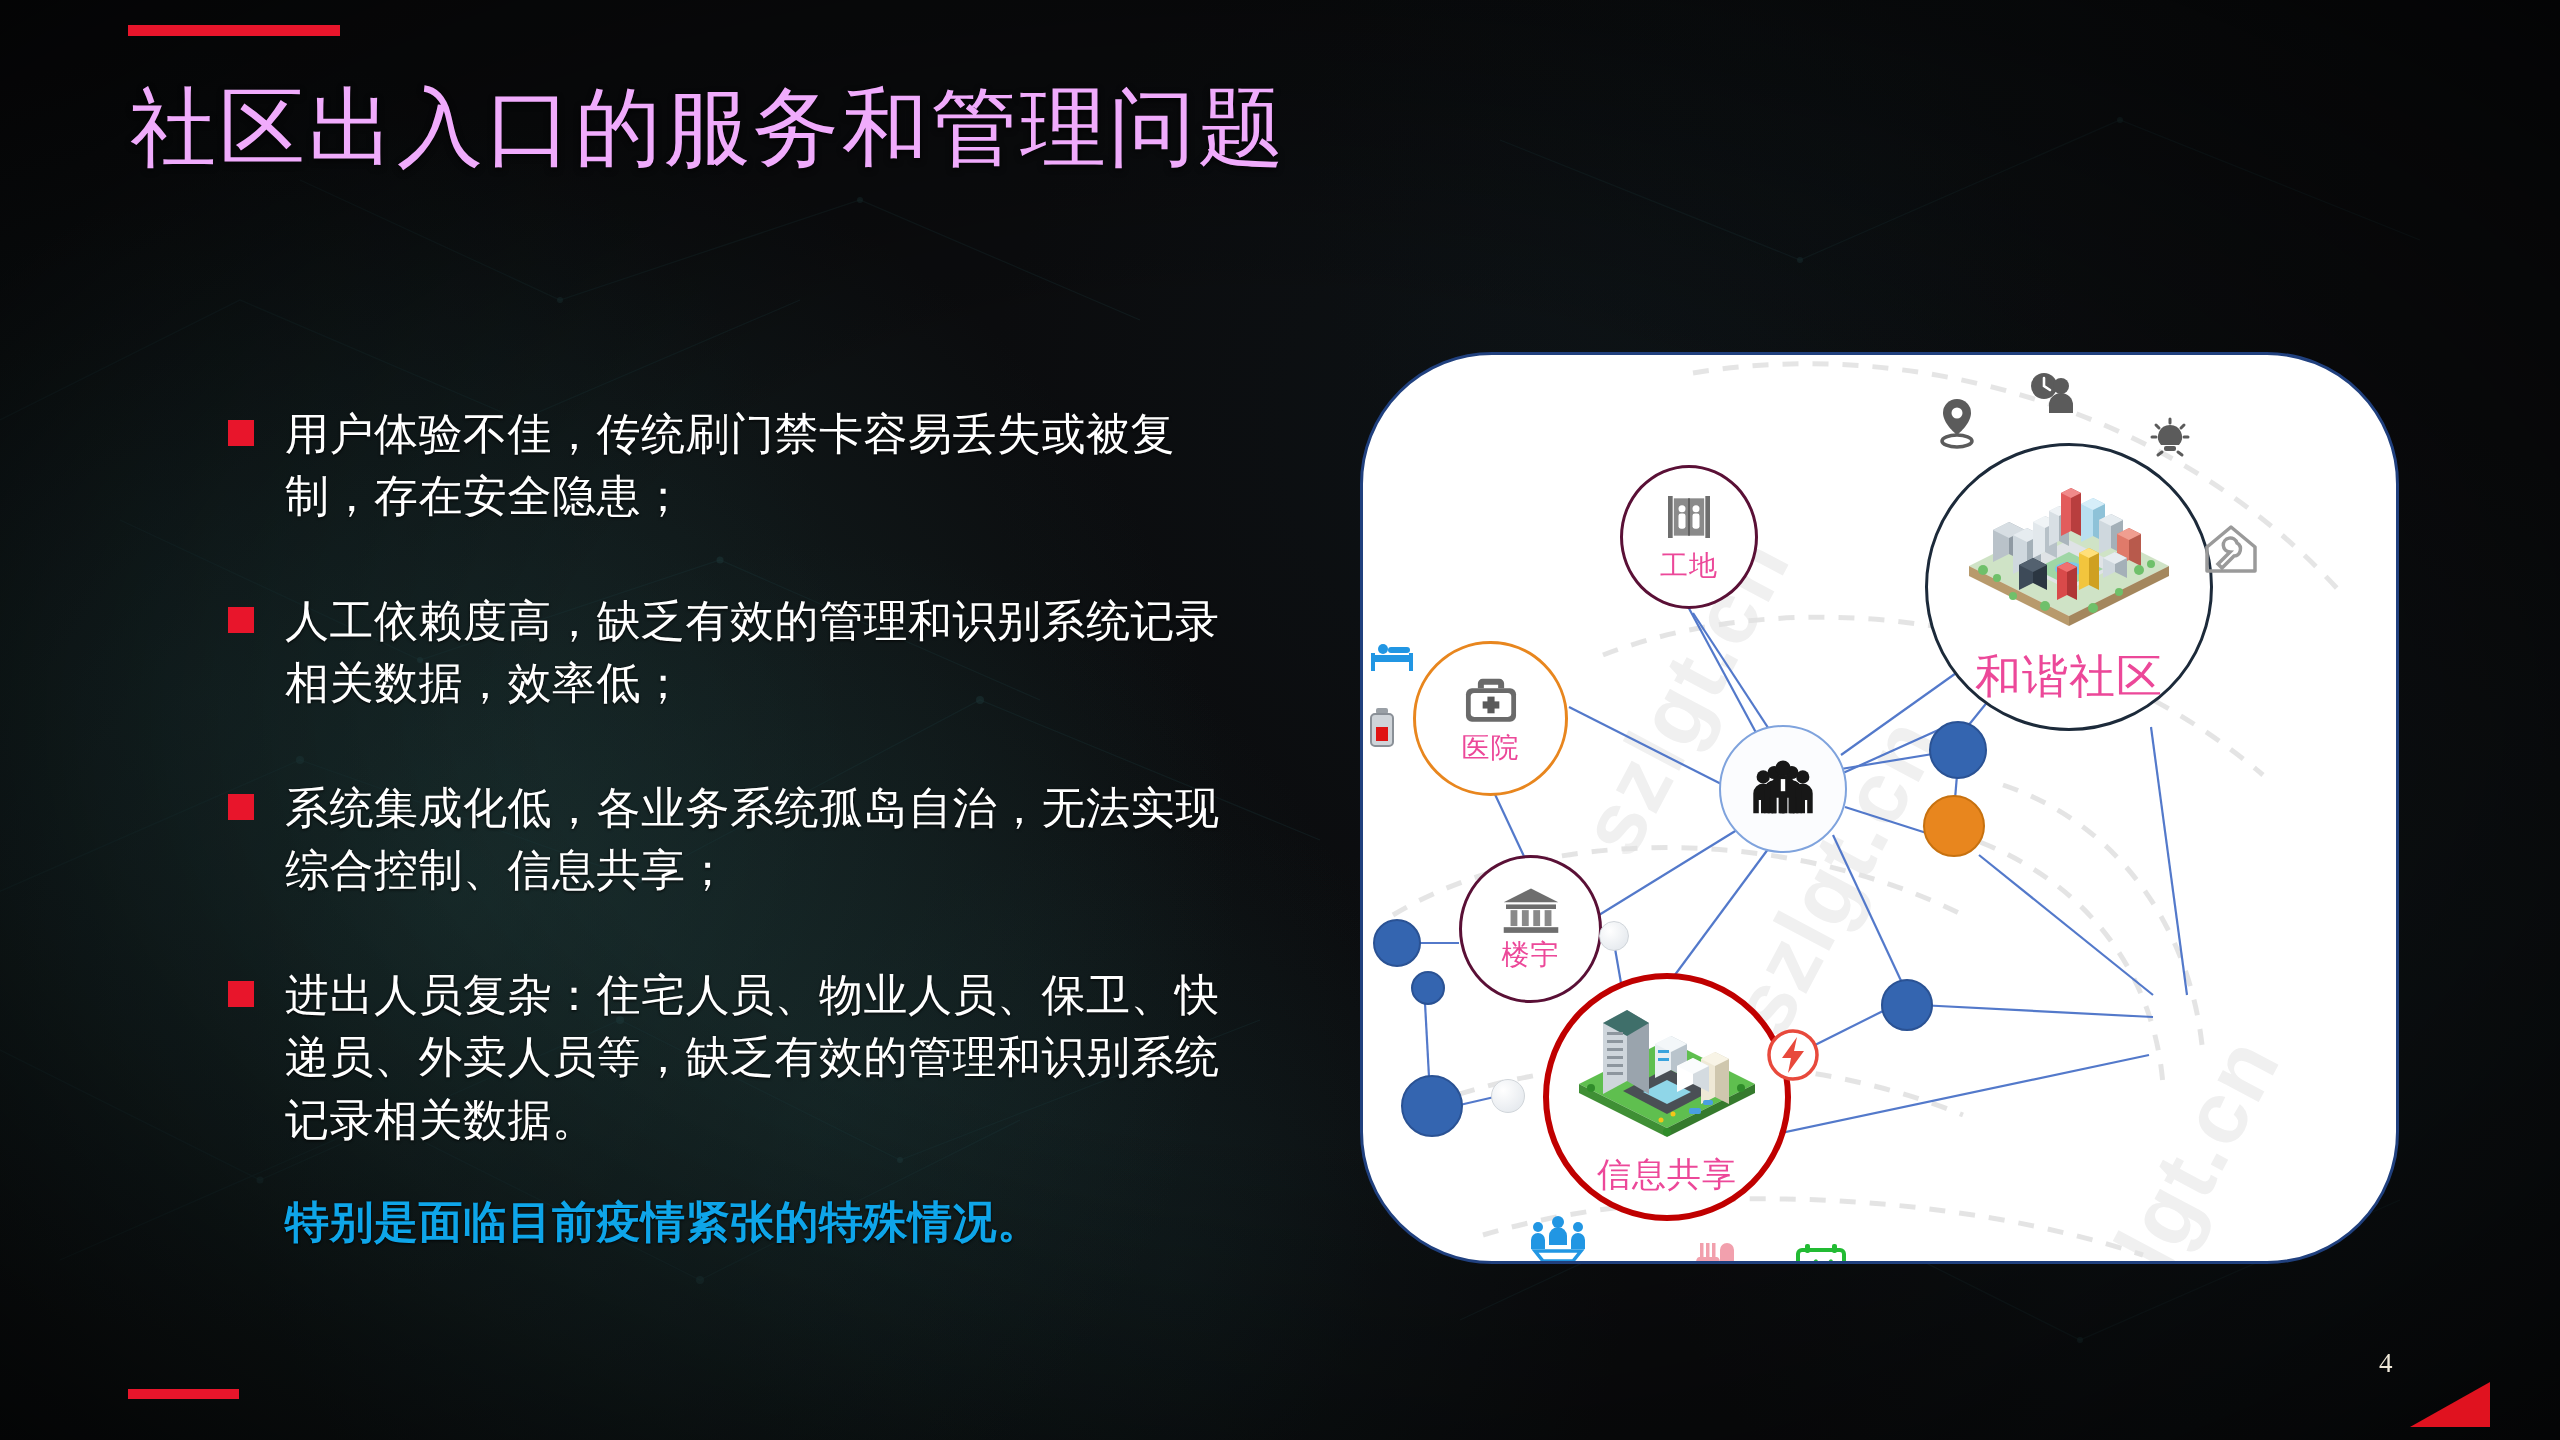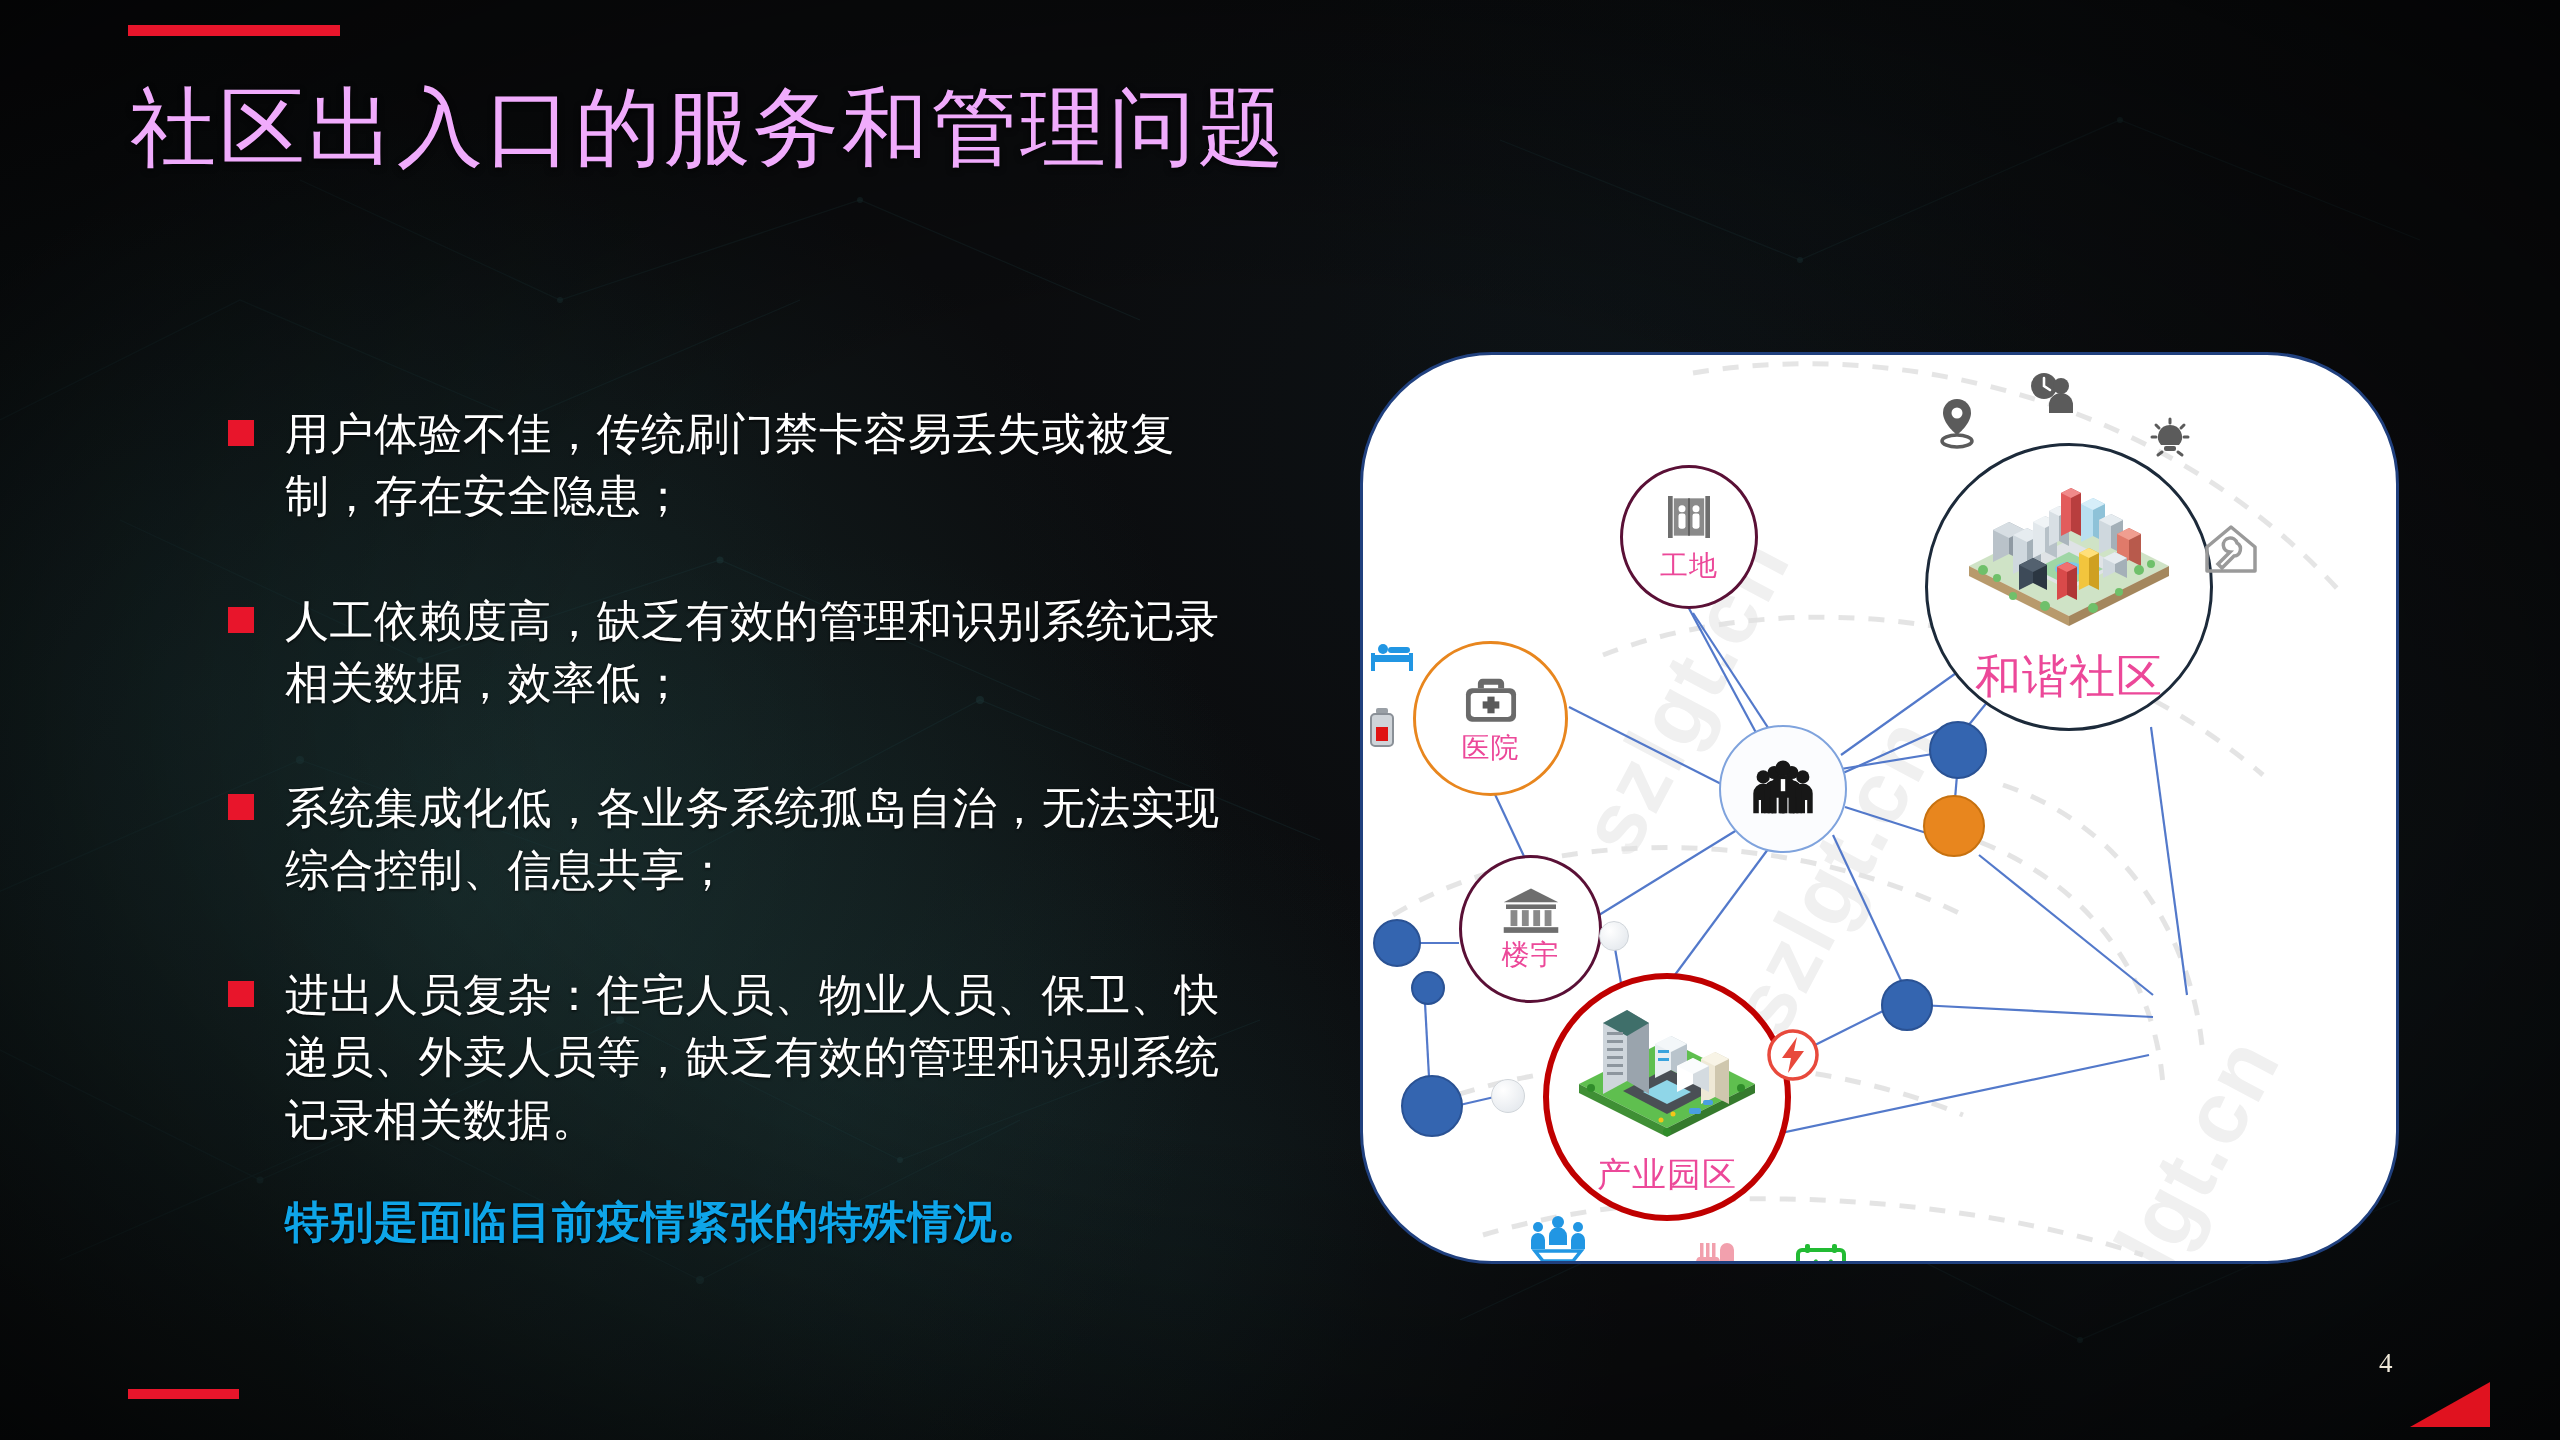--- a/index.html
+++ b/index.html
@@ -406,21 +406,21 @@
       <g fill="#f5c518">
           <circle cx="92" cy="124" r="2.5"></circle>
           <circle cx="104" cy="118" r="2.5"></circle>
         </g>
       <g fill="#2f8c2a">
           <circle cx="22" cy="92" r="4"></circle>
           <circle cx="172" cy="92" r="4"></circle>
           <circle cx="98" cy="136" r="4"></circle>
         </g>
     </svg>
-    <span class="node-label" style="font-size:34px;margin-top:6px;">产业园区</span>
+    <span class="node-label" style="font-size:34px;margin-top:6px;">信息共享</span>
   </div>
 
 
   <div class="node" style="left:356px;top:370px;width:128px;height:128px;border:2px solid #7fa3dd;background:#fbfcfe;">
     <svg width="66" height="58" viewBox="0 0 60 52">
       <g fill="#171717">
         <circle cx="12" cy="15" r="6"></circle>
           <path d="M3 48 V30 a9 9 0 0 1 18 0 V48 h-5 V36 h-2 v12 h-4 V36 h-2 v12 z"></path>
         <circle cx="48" cy="15" r="6"></circle>
           <path d="M39 48 V30 a9 9 0 0 1 18 0 V48 h-5 V36 h-2 v12 h-4 V36 h-2 v12 z"></path>

